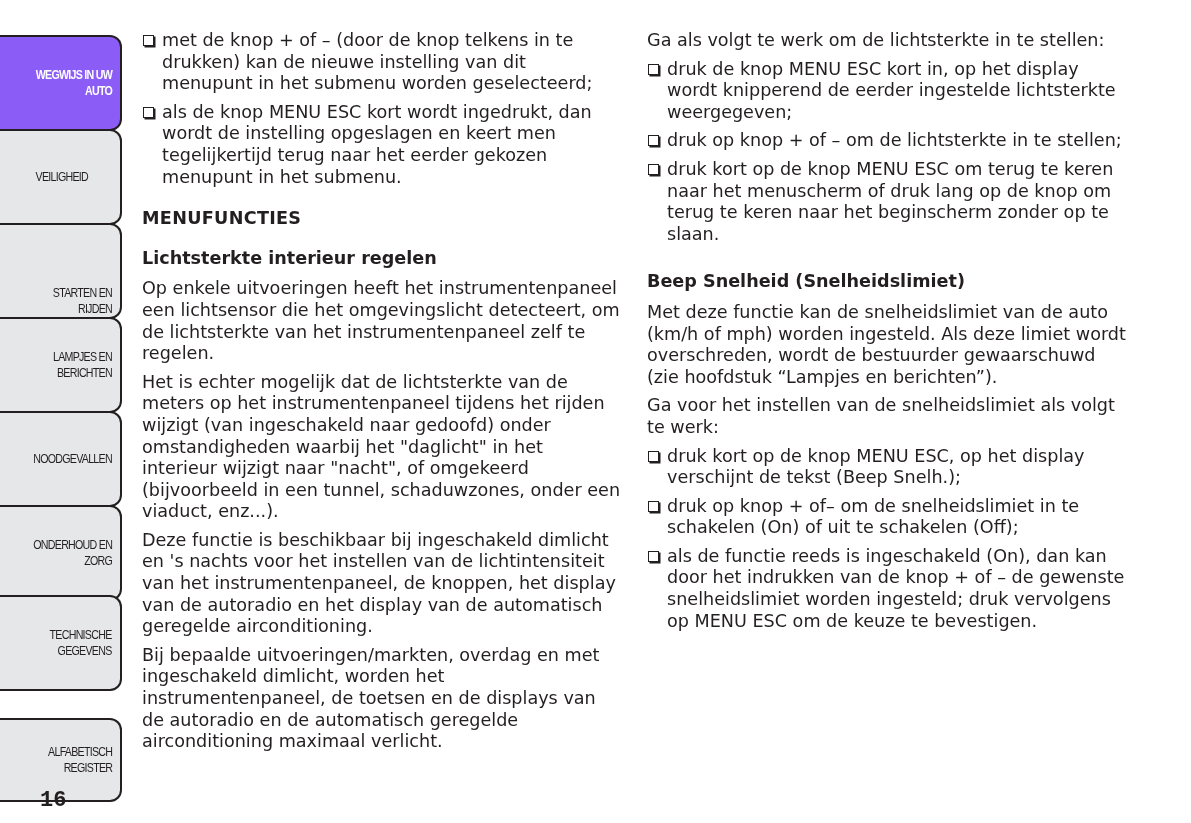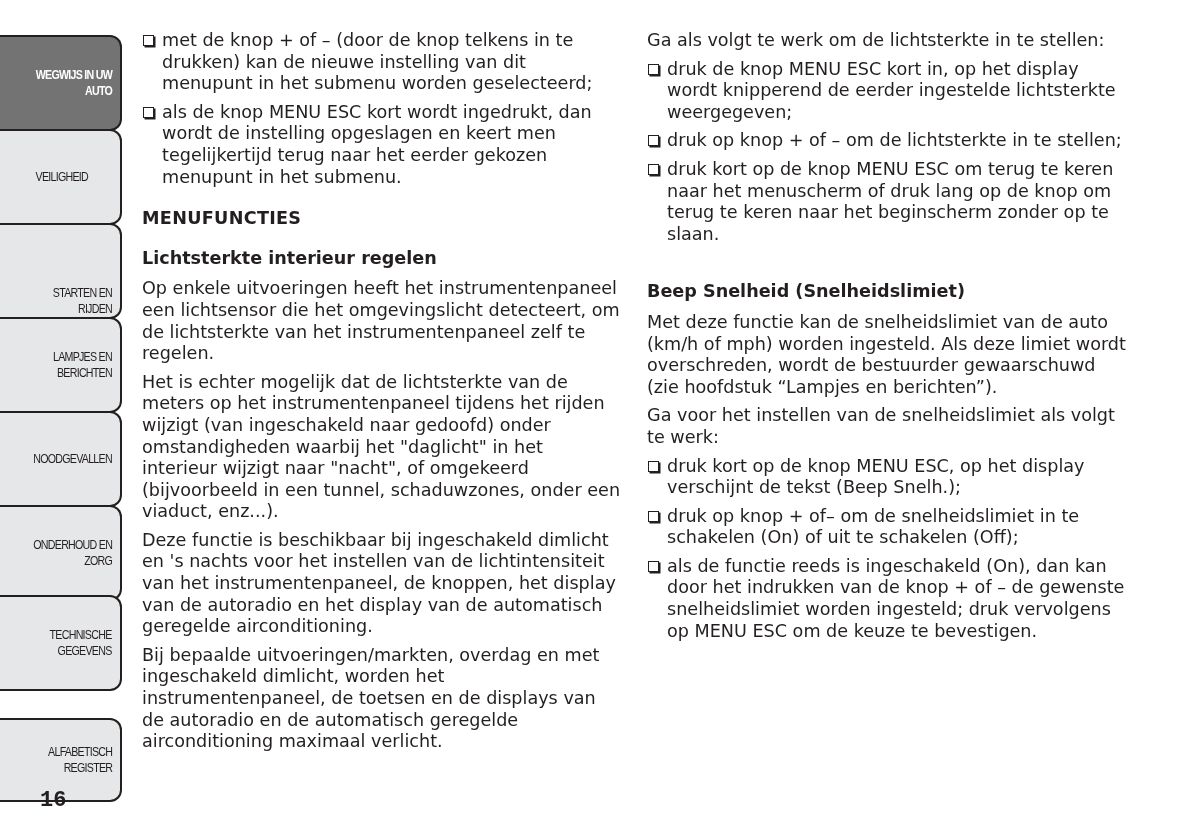--- a/index.html
+++ b/index.html
@@ -8,21 +8,21 @@
     font-family: "DejaVu Sans", sans-serif; color: #231f20;
   }
   .sidebar { position: absolute; left: 0; top: 35px; width: 125px; }
   .tab {
     position: absolute; left: 0; width: 122px; box-sizing: border-box;
     background: #e6e7e8; border: 2px solid #231f20; border-left: none;
     border-radius: 0 12px 12px 0;
     display: flex; align-items: center; justify-content: flex-end;
     padding-right: 8px; text-align: right;
   }
-  .tab.active { background: #737373; color: #ffffff; }
+  .tab.active { background: #8b5cf6; color: #ffffff; }
   .tab-label {
     font-family: "Liberation Sans", sans-serif; font-size: 13px; line-height: 16px;
     letter-spacing: -0.9px; transform: scaleX(0.82); transform-origin: right center;
     white-space: pre-line; text-transform: uppercase;
   }
   .tab.active .tab-label { font-weight: bold; }
   .page-number {
     position: absolute; left: 40px; top: 788px; font-weight: bold; font-size: 22px;
     font-family: Liberation Mono, monospace;
   }
@@ -31,21 +31,21 @@
   .col.right { left: 647px; }
   .p { margin: 0 0 7px 0; }
   .bullet { position: relative; padding-left: 20px; margin: 0 0 7px 0; }
   .box {
     position: absolute; left: 1px; top: 5px; width: 11px; height: 11px;
     border: 1.3px solid #231f20; box-sizing: border-box;
     box-shadow: 1.5px 1.5px 0 #231f20;
   }
   .h1 { font-weight: bold; font-size: 17.6px; margin: 20px 0 18px 0; letter-spacing: 0.3px; }
   .h2 { font-weight: bold; font-size: 17.6px; margin: 0 0 9px 0; }
-  .right .h2 { margin-top: 36px; }
+  .right .h2 { margin-top: 26px; }
 </style>
 </head>
 <body>
 
 <nav class="sidebar">
   <div class="tab active" style="top:0px;height:96px;">
     <span class="tab-label">WEGWIJS IN UW
 AUTO</span>
   </div>
   <div class="tab" style="top:94px;height:96px;justify-content:center;">

